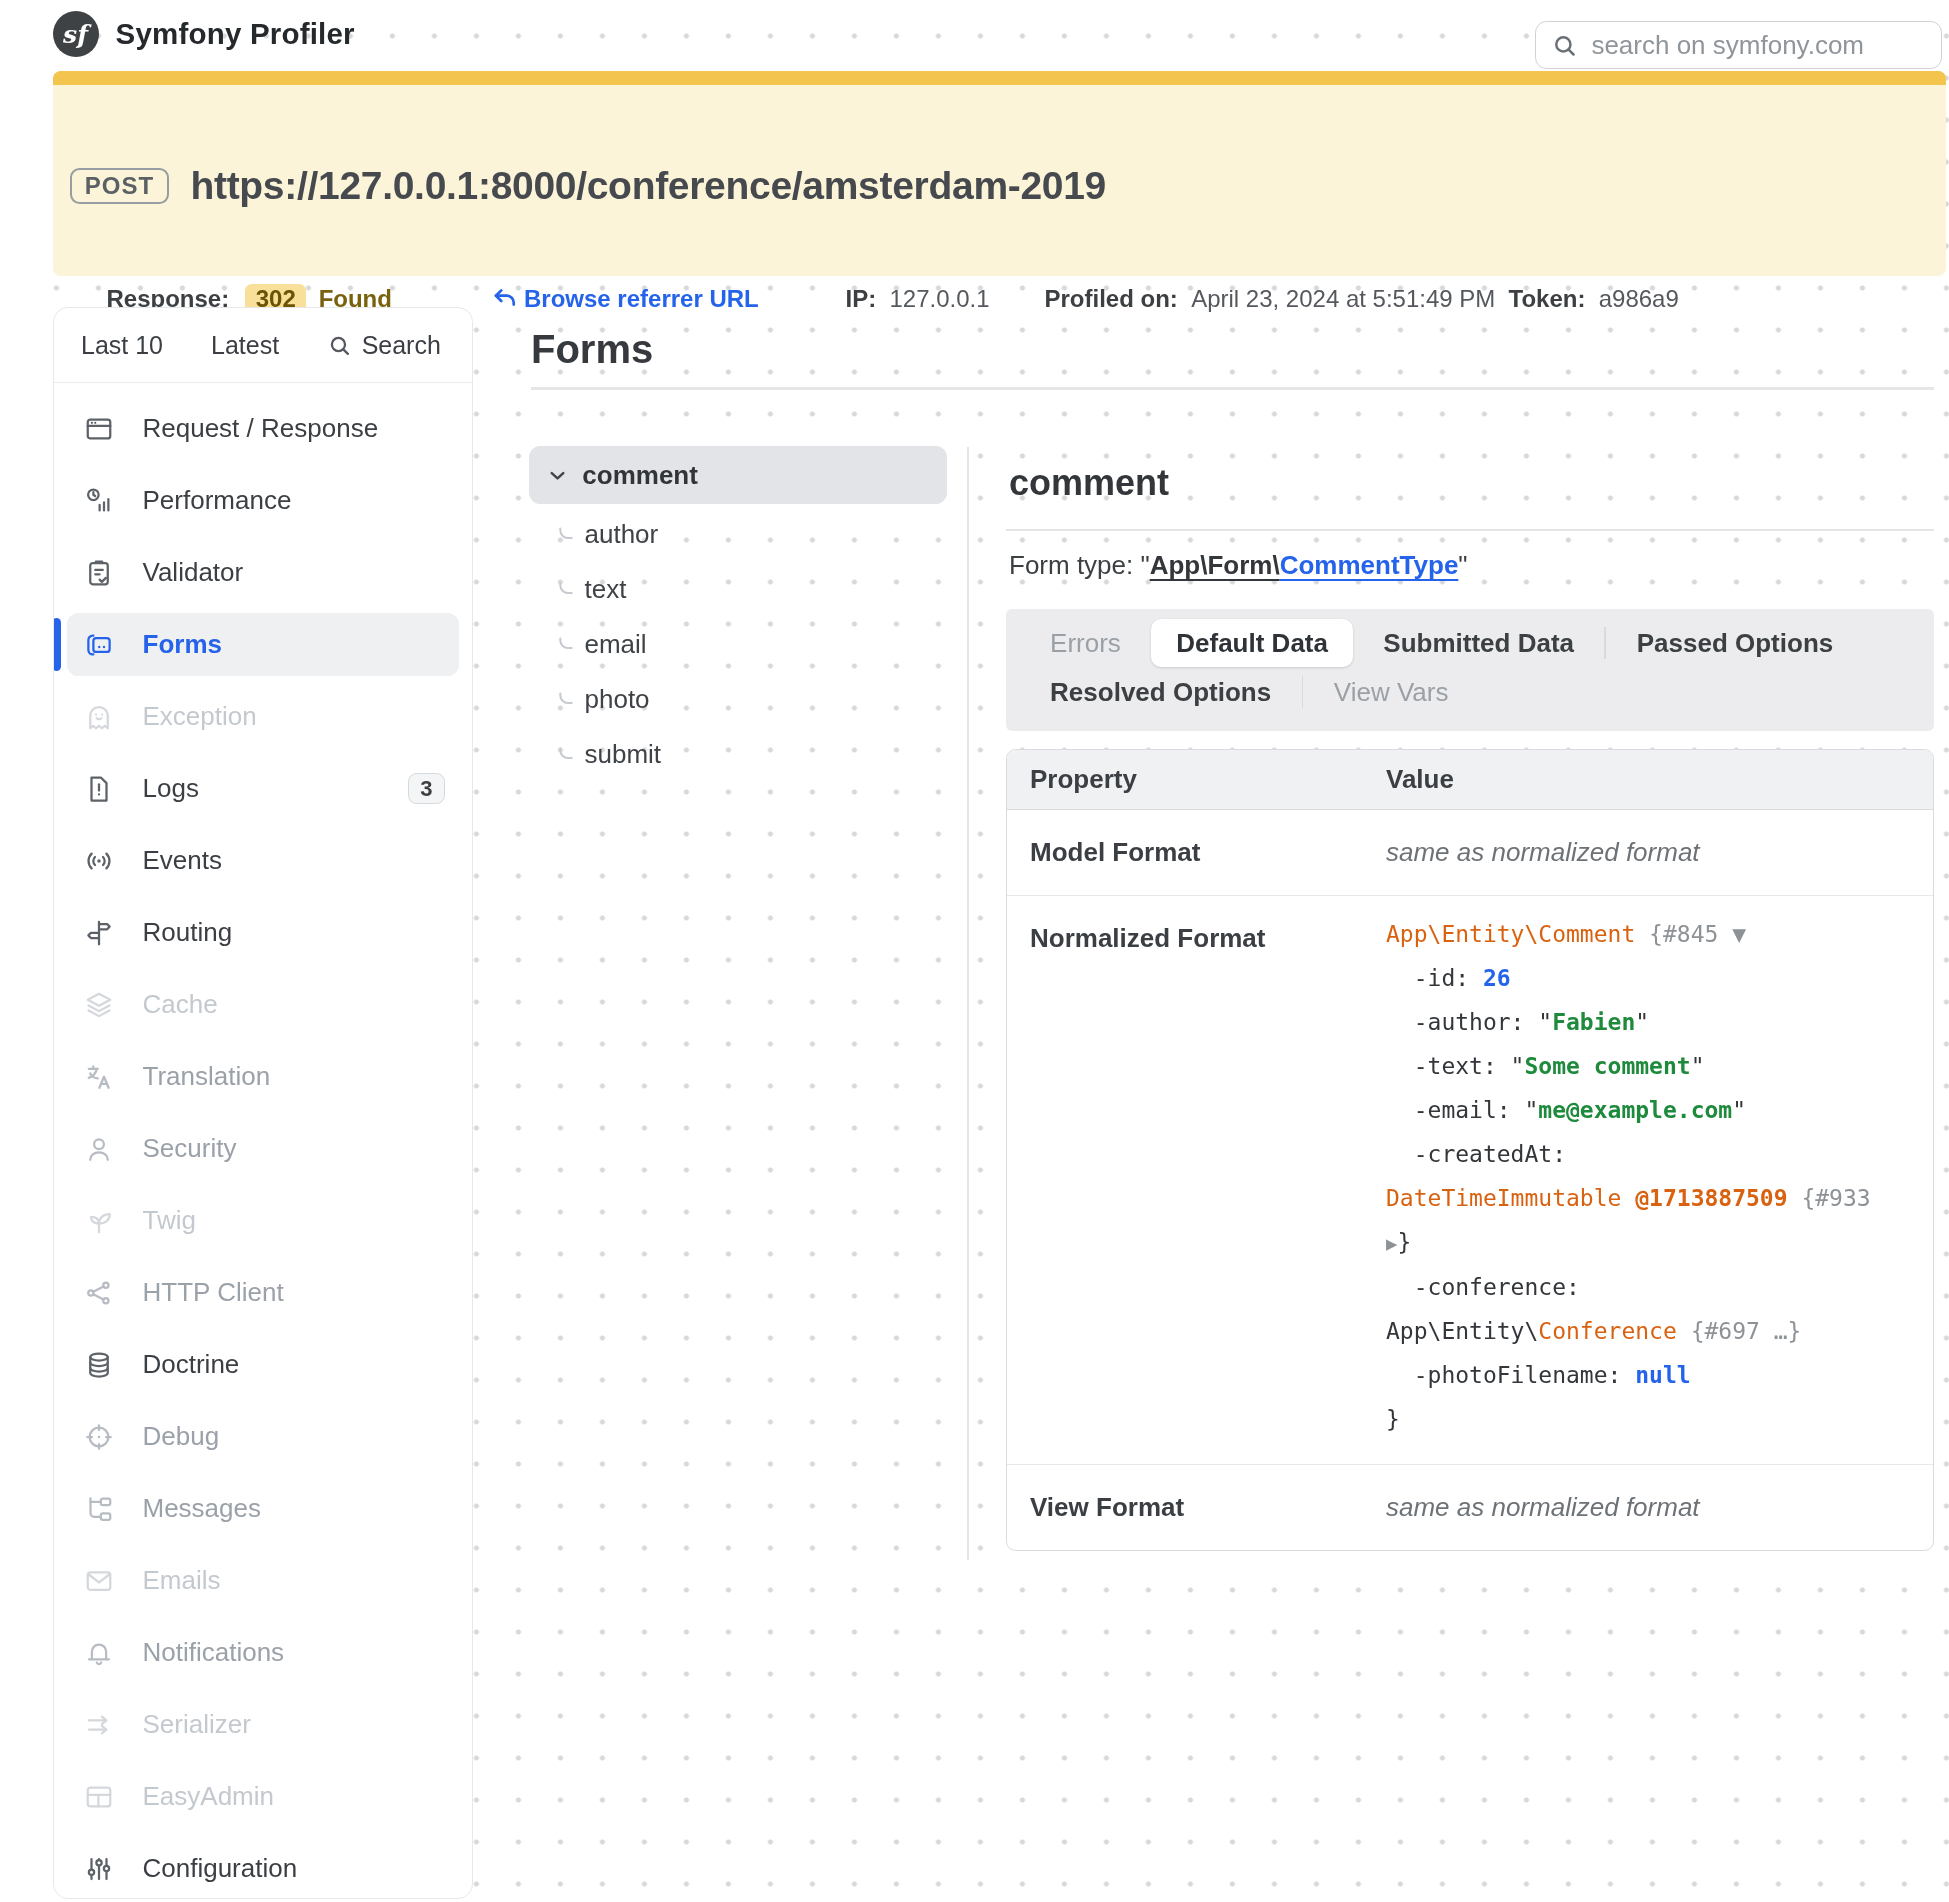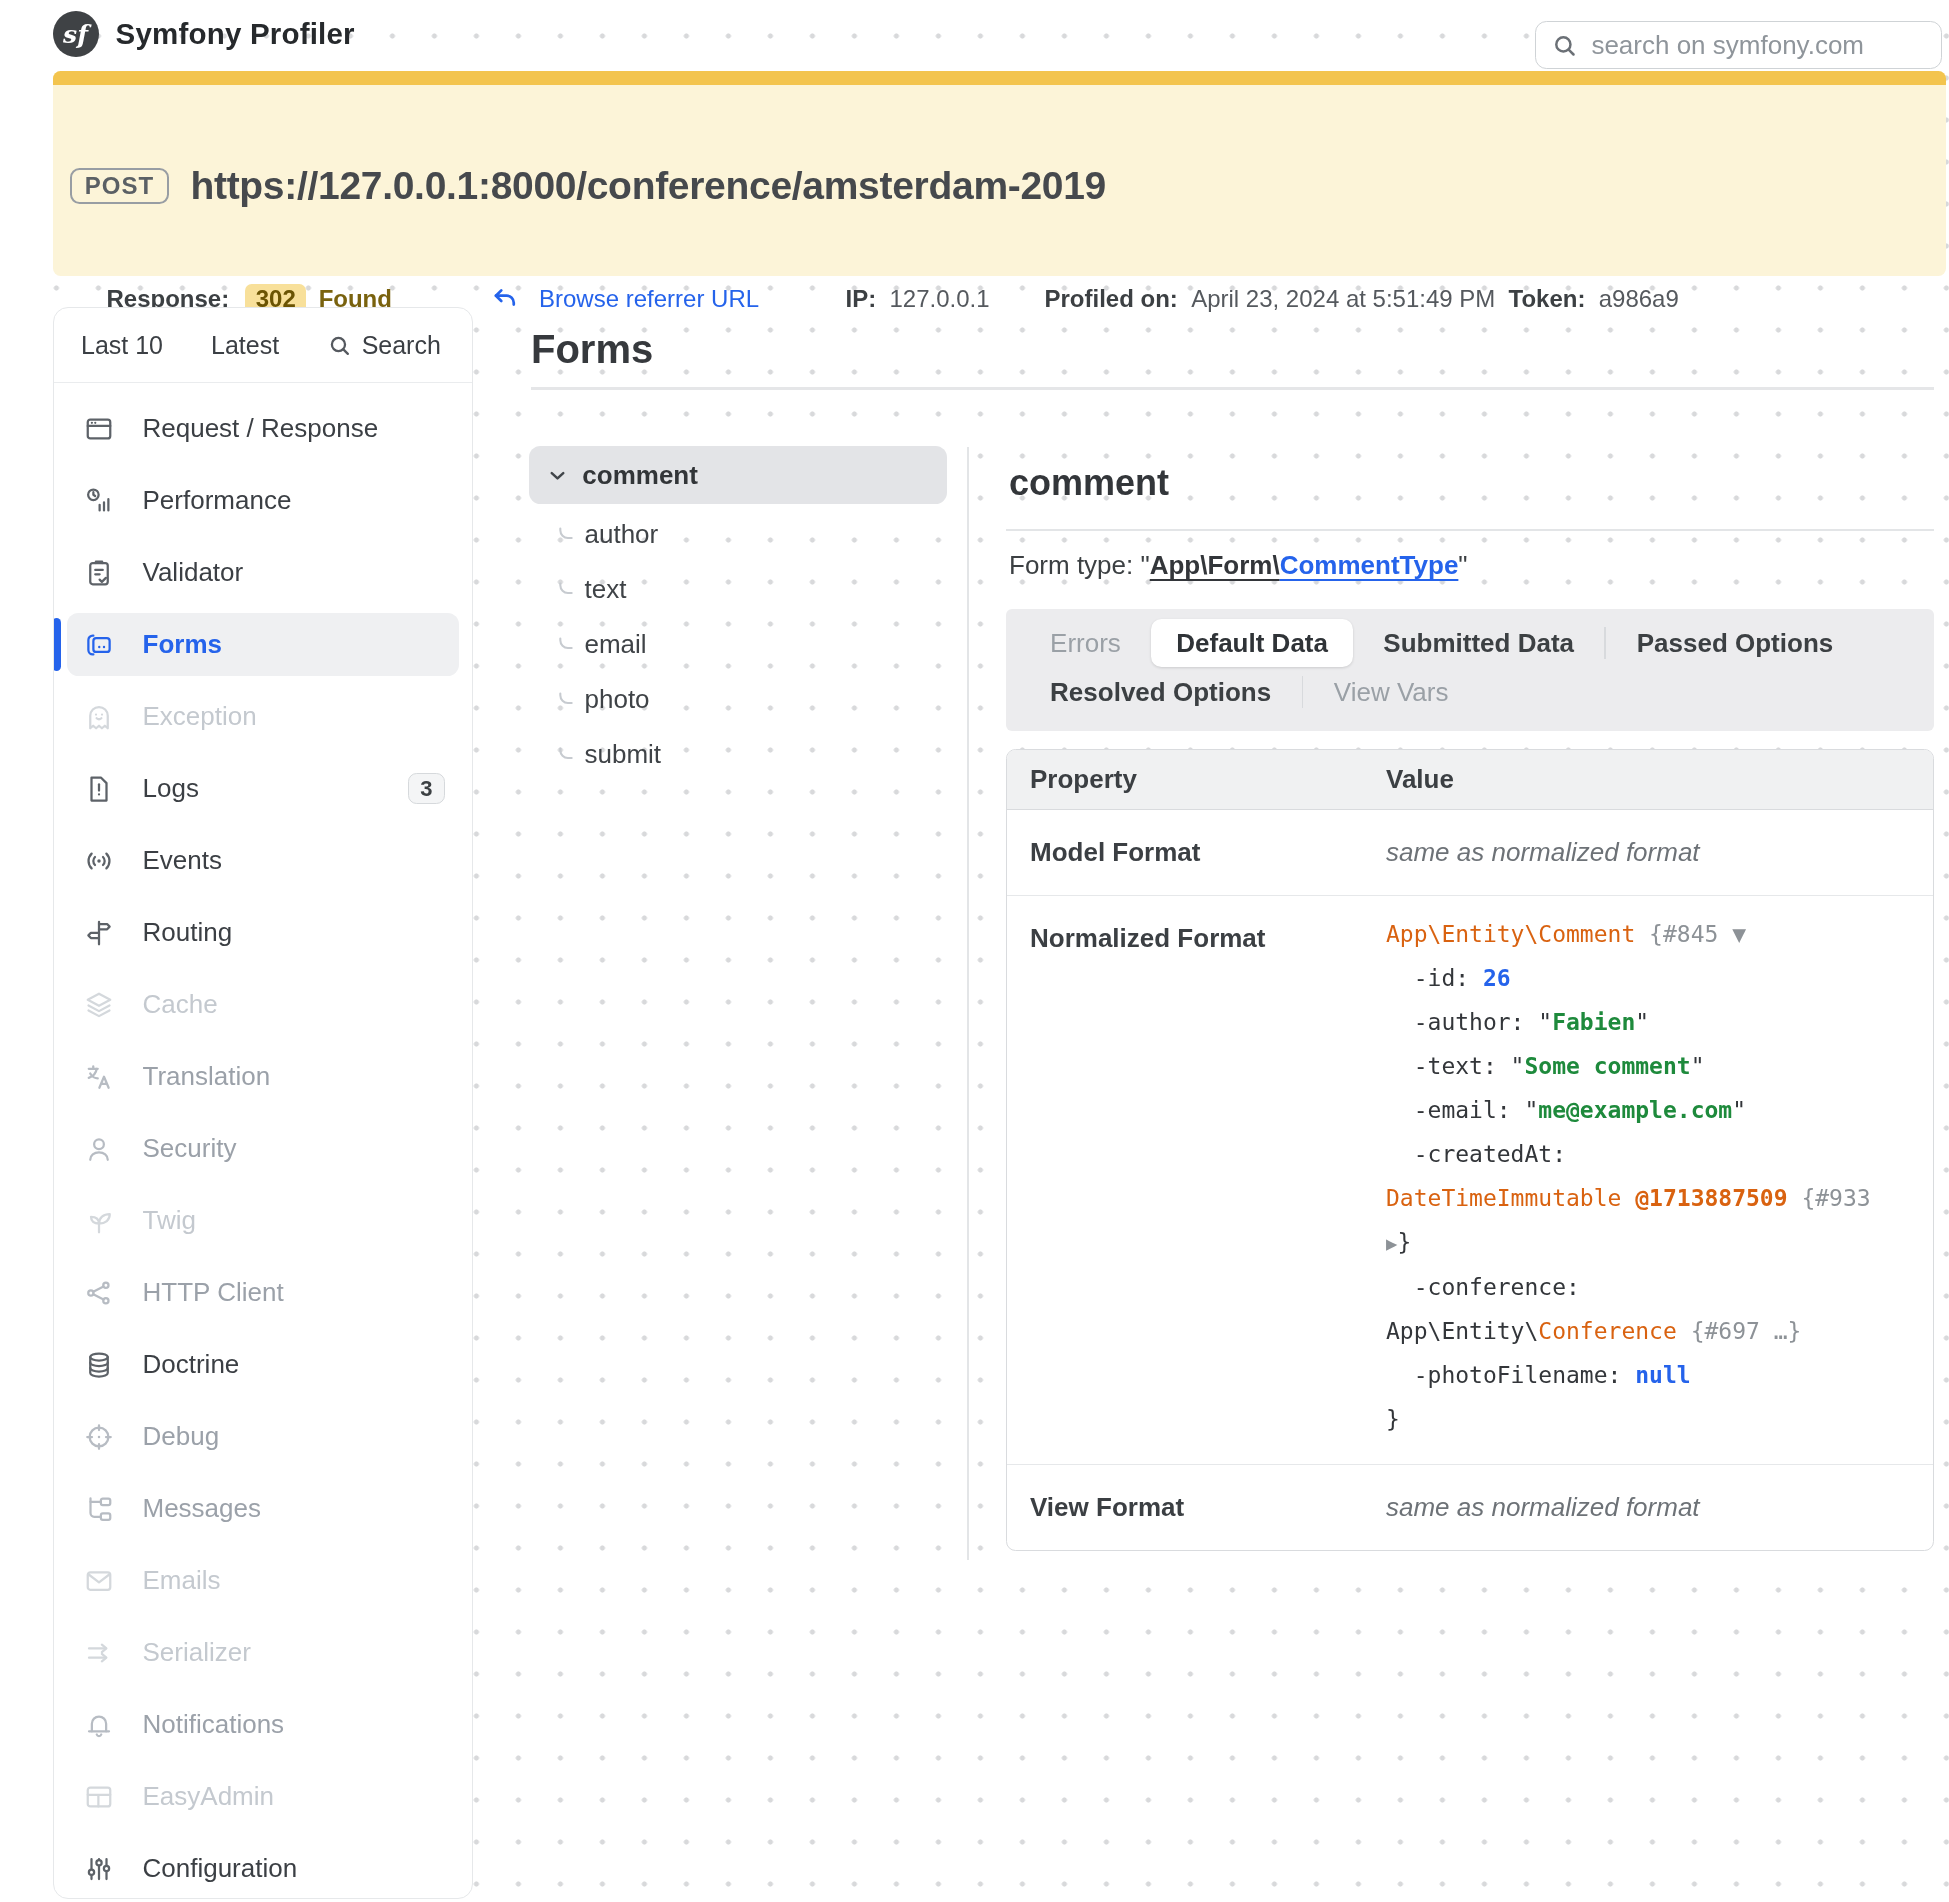--- a/index.html
+++ b/index.html
@@ -25,21 +25,21 @@
   .banner-strip{position:absolute;left:0;top:0;width:100%;height:14.3px;background:#f3c44e;border-radius:7.6px 7.6px 0 0;}
   .req-line{position:absolute;left:17px;top:93px;display:flex;align-items:center;gap:21px;}
   .post-badge{border:2.9px solid #989da3;border-radius:9.5px;color:#5b6065;font-weight:bold;font-size:24px;letter-spacing:1px;
     padding:3.8px 13.3px;line-height:1;}
   .url{font-size:39px;font-weight:bold;color:#46494d;letter-spacing:-0.3px;}
   .resp-line{position:absolute;left:0;top:211px;width:100%;height:34px;font-size:24px;color:#55595e;}
   .resp-line .lab{font-weight:bold;color:#3c4043;}
   .rg{position:absolute;display:flex;align-items:center;white-space:nowrap;height:34px;}
   .code302{background:#f8e09a;color:#6b5403;font-weight:bold;border-radius:6.7px;padding:2.9px 10.5px;line-height:1;}
   .found{font-weight:bold;color:#79620e;}
-  .reflink{color:#2563eb;font-weight:400;display:flex;align-items:center;gap:21px;cursor:pointer;}
+  .reflink{color:#2563eb;font-weight:700;display:flex;align-items:center;gap:6px;cursor:pointer;}
 
   
   .sidebar{position:absolute;left:29px;top:307px;width:420px;height:1592px;background:#fff;border:1.9px solid #e6e8ea;border-radius:15px;
     box-sizing:border-box;overflow:hidden;}
   .s-tabs{display:flex;align-items:center;height:74px;border-bottom:1.9px solid #eaecee;padding-left:27px;gap:48px;
     font-size:25px;color:#3b3f44;font-weight:500;}
   .s-tab{display:flex;align-items:center;gap:9.5px;cursor:pointer;}
   .s-menu{padding-top:9.5px;}
   .s-item{position:relative;height:72px;display:flex;align-items:center;padding-left:30px;gap:28.5px;cursor:pointer;}
   .s-item .lbl{font-size:26px;position:relative;z-index:1;}
@@ -342,40 +342,40 @@
         </div>
         <div class="s-item tone-light">
           <span class="ic">
             <svg class="ln" width="30" height="30" viewBox="0 0 24 24">
               <rect x="3" y="5" width="18" height="14" rx="2"></rect>
               <path d="M3.5 6.6L12 13.1l8.5-6.5"></path>
             </svg>
           </span>
           <span class="lbl">Emails</span>
         </div>
+        <div class="s-item tone-muted">
+          <span class="ic">
+            <svg class="ln" width="30" height="30" viewBox="0 0 24 24">
+              <path d="M6.3 17v-6.1a5.7 5.7 0 0 1 11.4 0V17"></path>
+              <path d="M4 17h16"></path>
+              <path d="M10.2 19.6a1.9 1.9 0 0 0 3.6 0"></path>
+            </svg>
+          </span>
+          <span class="lbl">Notifications</span>
+        </div>
         <div class="s-item tone-light">
           <span class="ic">
             <svg class="ln" width="30" height="30" viewBox="0 0 24 24">
               <path d="M4 8.3h13.3"></path>
               <path d="M14.3 5.3l3.6 3-3.6 3"></path>
               <path d="M4 15.7h13.3"></path>
               <path d="M14.3 12.7l3.6 3-3.6 3"></path>
             </svg>
           </span>
           <span class="lbl">Serializer</span>
-        </div>
-        <div class="s-item tone-muted">
-          <span class="ic">
-            <svg class="ln" width="30" height="30" viewBox="0 0 24 24">
-              <path d="M6.3 17v-6.1a5.7 5.7 0 0 1 11.4 0V17"></path>
-              <path d="M4 17h16"></path>
-              <path d="M10.2 19.6a1.9 1.9 0 0 0 3.6 0"></path>
-            </svg>
-          </span>
-          <span class="lbl">Notifications</span>
         </div>
         <div class="s-item tone-light">
           <span class="ic">
             <svg class="ln" width="30" height="30" viewBox="0 0 24 24">
               <rect x="3" y="4.5" width="18" height="15" rx="2"></rect>
               <path d="M3 10.2h18M11.5 10.2v9.3"></path>
             </svg>
           </span>
           <span class="lbl">EasyAdmin</span>
         </div>

